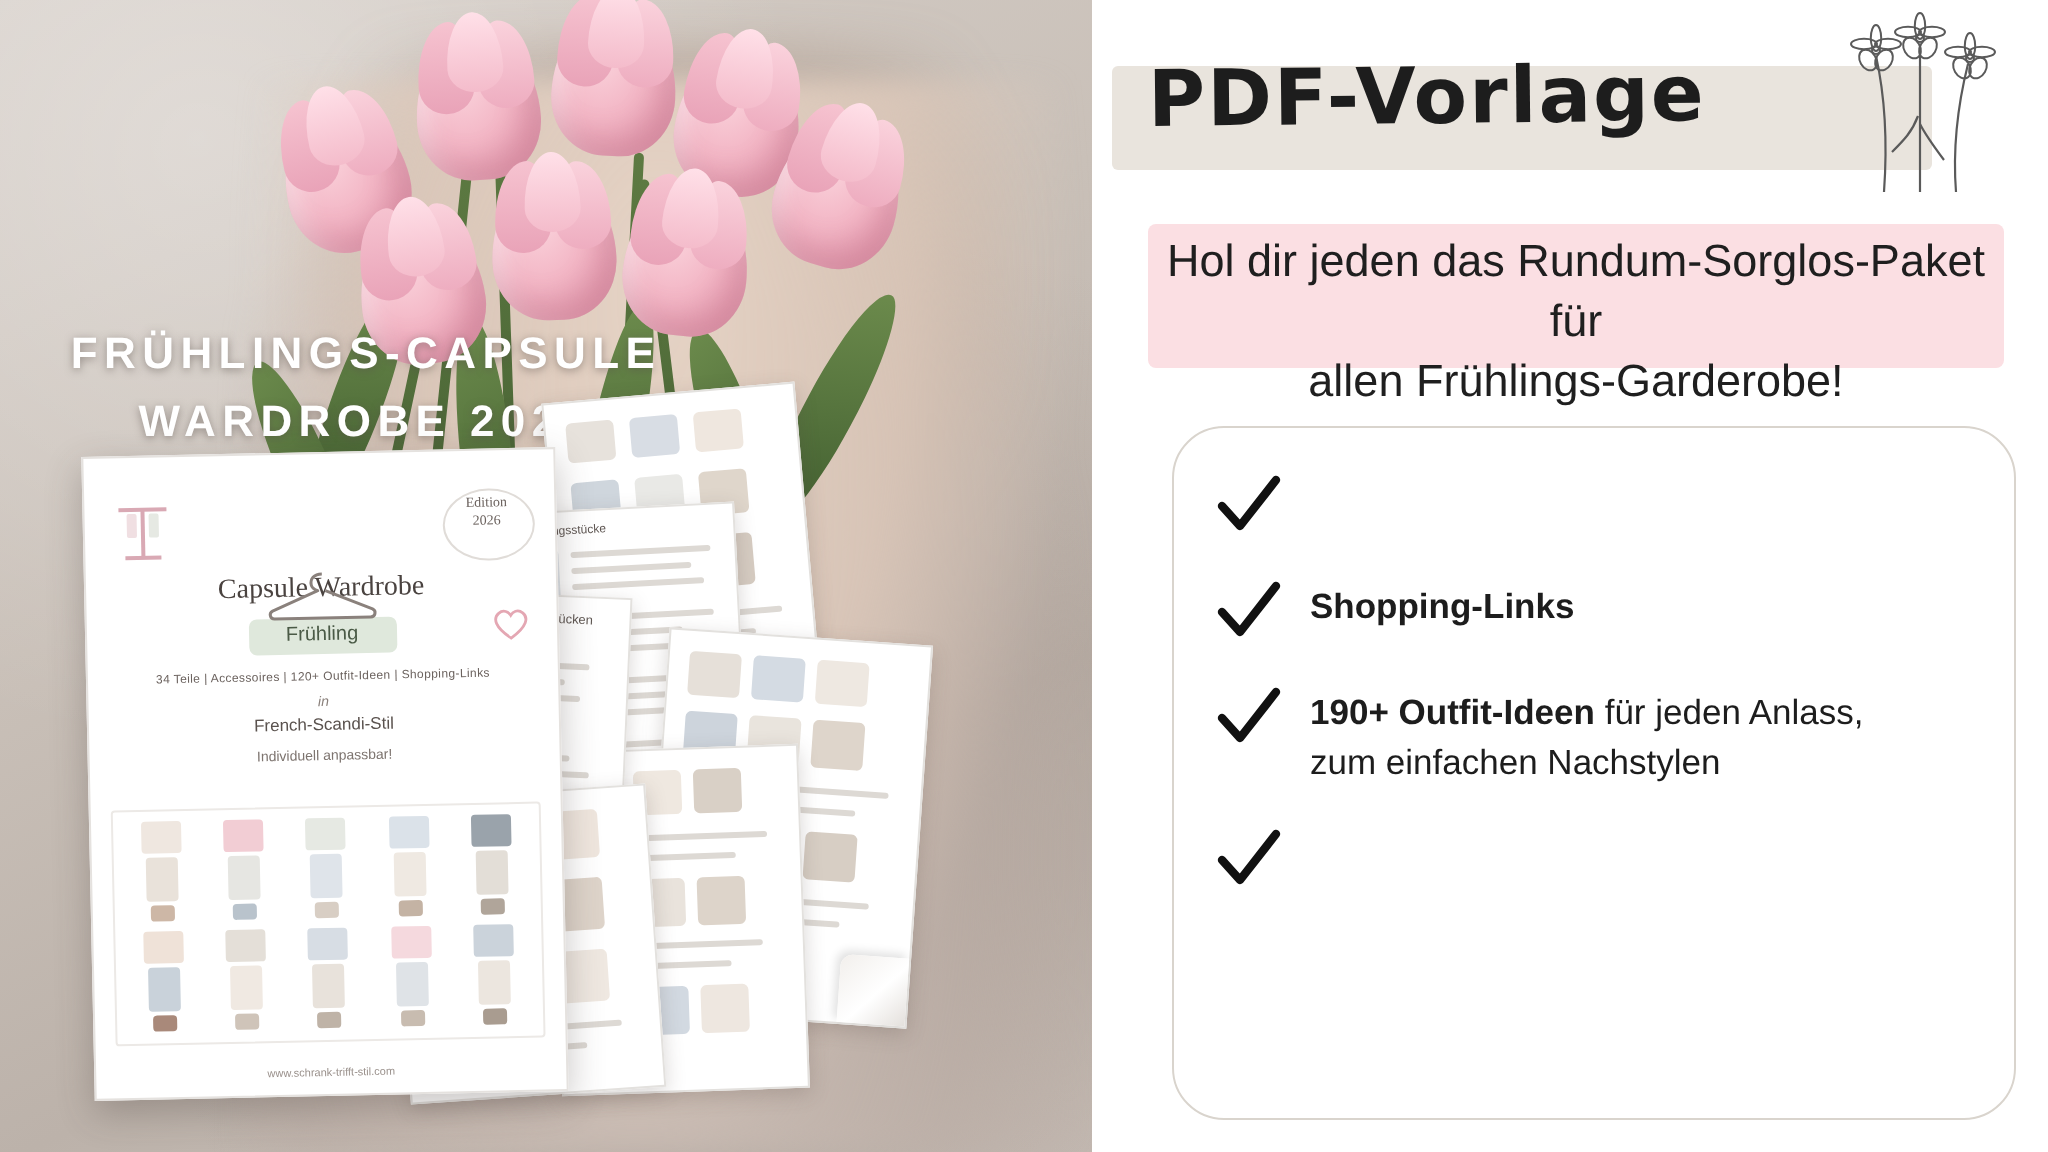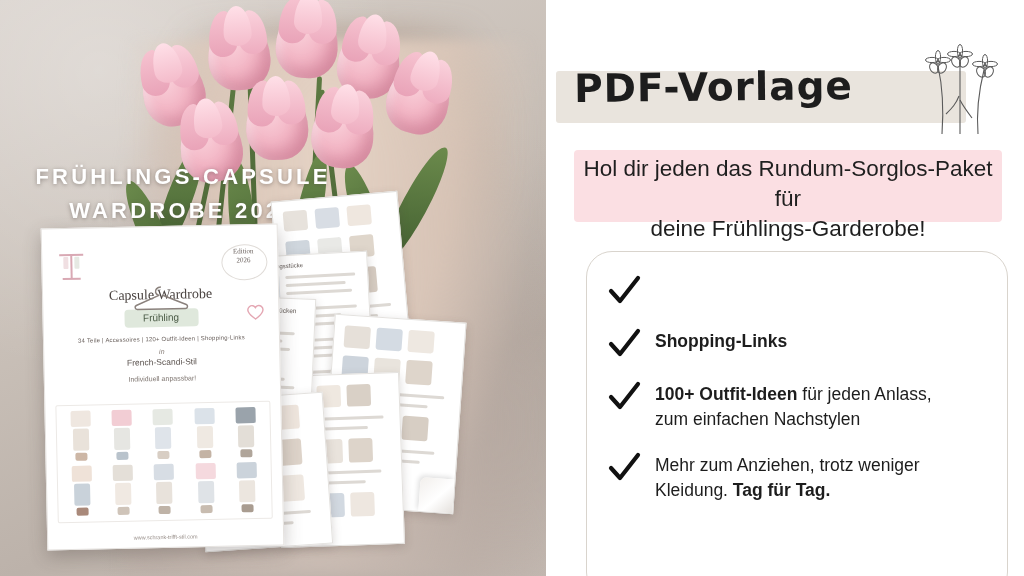--- a/index.html
+++ b/index.html
@@ -126,21 +126,21 @@
 
   
   .left-title{
     position:absolute;left:18px;top:160px;width:330px;
     color:#ffffff;font-size:22px;font-weight:bold;letter-spacing:3.2px;
     line-height:1.55;text-align:center;
     text-shadow:0 1px 4px rgba(90,80,75,.55);
   }
 
   
-  .right-panel{position:absolute;left:546px;top:0;width:478px;height:524px;background:#fff;margin-top:38px;}
+  .right-panel{position:absolute;left:546px;top:0;width:478px;height:524px;background:#fff;}
 
   .hl-bar{
     position:absolute;left:10px;top:33px;width:410px;height:52px;
     background:#e9e4dd;border-radius:3px;
   }
   .pdf-title{
     position:absolute;left:28px;top:26px;width:380px;
     font-size:39px;color:#1d1d1d;letter-spacing:1px;
     font-family:"DejaVu Sans", sans-serif;font-weight:bold;
     transform:rotate(-0.6deg);
@@ -504,21 +504,21 @@
           <ellipse cx="-4" cy="4" rx="4" ry="5.5" transform="rotate(-30 -4 4)"></ellipse>
             <circle cx="0" cy="-1" r="2"></circle>
         </g>
       </g>
     </svg>
   </div>
 
   <div class="sub-hl"></div>
   <div class="subtitle">
     <div>Hol dir jeden das Rundum-Sorglos-Paket für</div>
-    <div>deine Frühlings-Garderobe!</div>
+    <div>allen Frühlings-Garderobe!</div>
   </div>
 
   <div class="card">
     <div class="bullets">
 
       <div class="bullet">
         <span class="check">
           <svg width="34" height="34" viewBox="0 0 34 34">
               <path d="M4 17 L13 27 L31 4" fill="none" stroke="#111" stroke-width="4.2" stroke-linecap="round" stroke-linejoin="round"></path>
             </svg>
@@ -536,30 +536,27 @@
         </span>
       </div>
 
       <div class="bullet">
         <span class="check">
           <svg width="34" height="34" viewBox="0 0 34 34">
               <path d="M4 17 L13 27 L31 4" fill="none" stroke="#111" stroke-width="4.2" stroke-linecap="round" stroke-linejoin="round"></path>
             </svg>
         </span>
         <span class="btext">
-          <b>100+ Outfit-Ideen</b><span> für jeden Anlass, zum einfachen Nachstylen</span>
+          <b>190+ Outfit-Ideen</b><span> für jeden Anlass, zum einfachen Nachstylen</span>
         </span>
       </div>
 
       <div class="bullet">
         <span class="check">
           <svg width="34" height="34" viewBox="0 0 34 34">
               <path d="M4 17 L13 27 L31 4" fill="none" stroke="#111" stroke-width="4.2" stroke-linecap="round" stroke-linejoin="round"></path>
             </svg>
         </span>
-        <span class="btext">
-          <span>Mehr zum Anziehen, trotz weniger Kleidung. </span><b>Tag für Tag.</b>
-        </span>
       </div>
 
     </div>
   </div>
 </div>
 
 </body></html>

